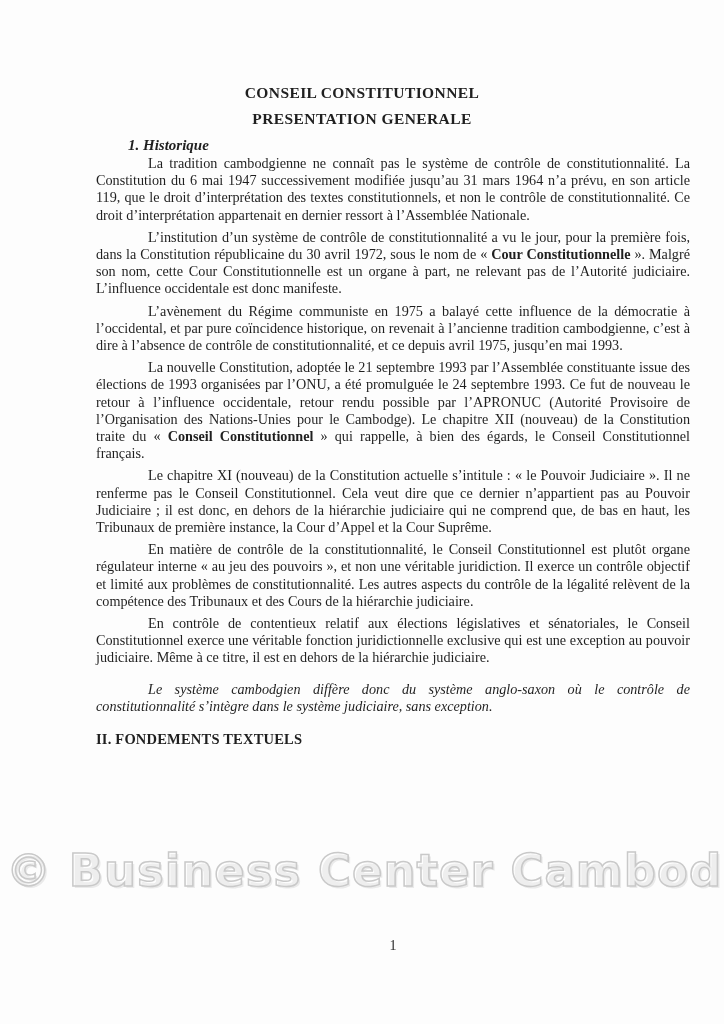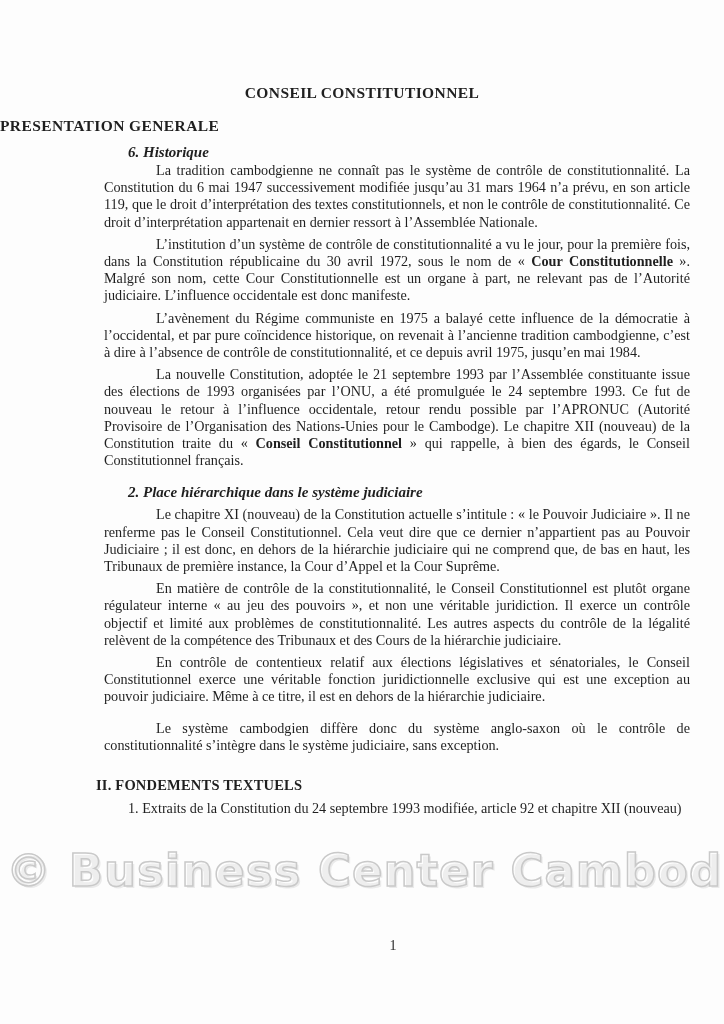--- a/index.html
+++ b/index.html
@@ -16,40 +16,40 @@
     margin-left:96px;width:594px;
   }
   .titleblock{
     position:relative;z-index:2;
     padding-top:84px;
     text-align:center;
     font-weight:bold;font-size:15.5px;line-height:18px;letter-spacing:.4px;
   }
   .subtitle{
     position:relative;z-index:2;
-    margin-top:15px;
+    margin-top:8px;text-align:center;
     font-weight:bold;font-size:15.5px;line-height:18px;letter-spacing:.4px;
   }
   .h-main{
     font-weight:bold;font-size:14.5px;line-height:18px;letter-spacing:.2px;
     margin:22px 0 0 0;
   }
-  .h-main.fondements{margin-top:22px;}
+  .h-main.fondements{margin-top:15px;}
   .h-sub{
     font-weight:bold;font-style:italic;font-size:15px;line-height:18px;
     margin:8px 0 0 32px;
   }
   .h-sub.place{margin-top:14px;}
   p.body{
-    margin:5px 0 0 8px;
+    margin:5px 0 0 0;
     font-size:14.2px;line-height:17.2px;
     text-align:justify;
   }
   p.body.first{margin-top:1px;}
-  p.body.sys{margin-top:14px;}
+  p.body.sys{margin-top:14px;font-style:italic;}
   p.body .indent{display:inline-block;width:52px;}
   .item{
     margin:6px 0 0 32px;
     padding-left:20px;text-indent:-20px;
     font-size:14.2px;line-height:17.2px;
     text-align:justify;
   }
   .pagenum{
     position:absolute;z-index:2;
     top:938px;left:96px;width:594px;
@@ -76,41 +76,39 @@
 
   <div class="titleblock">
     <div>CONSEIL CONSTITUTIONNEL</div>
   </div>
 
   <div class="subtitle">PRESENTATION GENERALE</div>
 
   <div class="content">
 
 
-    <div class="h-sub">6. Historique</div>
+    <div class="h-sub">1. Historique</div>
 
     <p class="body first"><span class="indent"></span><span><span>La tradition cambodgienne ne connaît pas le système de contrôle de constitutionnalité. La Constitution du 6 mai 1947 successivement modifiée jusqu’au 31 mars 1964 n’a prévu, en son article 119, que le droit d’interprétation des textes constitutionnels, et non le contrôle de constitutionnalité. Ce droit d’interprétation appartenait en dernier ressort à l’Assemblée Nationale.</span></span></p>
 
     <p class="body"><span class="indent"></span><span><span>L’institution d’un système de contrôle de constitutionnalité a vu le jour, pour la première fois, dans la Constitution républicaine du 30 avril 1972, sous le nom de « </span><span style="font-weight: bold;">Cour Constitutionnelle</span><span> ». Malgré son nom, cette Cour Constitutionnelle est un organe à part, ne relevant pas de l’Autorité judiciaire. L’influence occidentale est donc manifeste.</span></span></p>
 
-    <p class="body"><span class="indent"></span><span><span>L’avènement du Régime communiste en 1975 a balayé cette influence de la démocratie à l’occidental, et par pure coïncidence historique, on revenait à l’ancienne tradition cambodgienne, c’est à dire à l’absence de contrôle de constitutionnalité, et ce depuis avril 1975, jusqu’en mai 1984.</span></span></p>
+    <p class="body"><span class="indent"></span><span><span>L’avènement du Régime communiste en 1975 a balayé cette influence de la démocratie à l’occidental, et par pure coïncidence historique, on revenait à l’ancienne tradition cambodgienne, c’est à dire à l’absence de contrôle de constitutionnalité, et ce depuis avril 1975, jusqu’en mai 1993.</span></span></p>
 
     <p class="body"><span class="indent"></span><span><span>La nouvelle Constitution, adoptée le 21 septembre 1993 par l’Assemblée constituante issue des élections de 1993 organisées par l’ONU, a été promulguée le 24 septembre 1993. Ce fut de nouveau le retour à l’influence occidentale, retour rendu possible par l’APRONUC (Autorité Provisoire de l’Organisation des Nations-Unies pour le Cambodge). Le chapitre XII (nouveau) de la Constitution traite du « </span><span style="font-weight: bold;">Conseil Constitutionnel</span><span> » qui rappelle, à bien des égards, le Conseil Constitutionnel français.</span></span></p>
 
-    <div class="h-sub place">2. Place hiérarchique dans le système judiciaire</div>
 
     <p class="body"><span class="indent"></span><span><span>Le chapitre XI (nouveau) de la Constitution actuelle s’intitule : « le Pouvoir Judiciaire ». Il ne renferme pas le Conseil Constitutionnel. Cela  veut dire que ce dernier n’appartient pas au Pouvoir Judiciaire ; il est donc, en dehors de la hiérarchie judiciaire qui ne comprend que, de bas en haut, les Tribunaux de première instance, la Cour d’Appel et la Cour Suprême.</span></span></p>
 
     <p class="body"><span class="indent"></span><span><span>En matière de contrôle de la constitutionnalité, le Conseil Constitutionnel est plutôt organe régulateur interne « au jeu des pouvoirs », et non une véritable juridiction. Il exerce un contrôle objectif et limité aux problèmes de constitutionnalité. Les autres aspects du contrôle de la légalité relèvent de la compétence des Tribunaux et des Cours de la hiérarchie judiciaire.</span></span></p>
 
     <p class="body"><span class="indent"></span><span><span>En contrôle de contentieux relatif aux élections législatives et sénatoriales, le Conseil Constitutionnel exerce une véritable fonction juridictionnelle exclusive qui est une exception au pouvoir judiciaire. Même à ce titre, il est en dehors de la hiérarchie  judiciaire.</span></span></p>
 
     <p class="body sys"><span class="indent"></span><span><span>Le système cambodgien diffère donc du système anglo-saxon où le contrôle de constitutionnalité s’intègre dans le système judiciaire, sans exception.</span></span></p>
 
     <div class="h-main fondements">II. FONDEMENTS TEXTUELS</div>
 
-    <div class="item">1. Extraits de la Constitution du 24 septembre 1993 modifiée, article 92 et chapitre XII (nouveau)</div>
 
   </div>
 
   <div class="pagenum">1</div>
 
 </div>
 
 </body></html>

